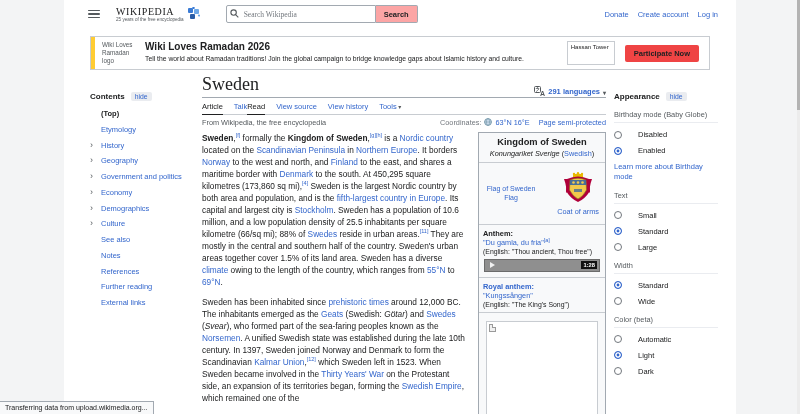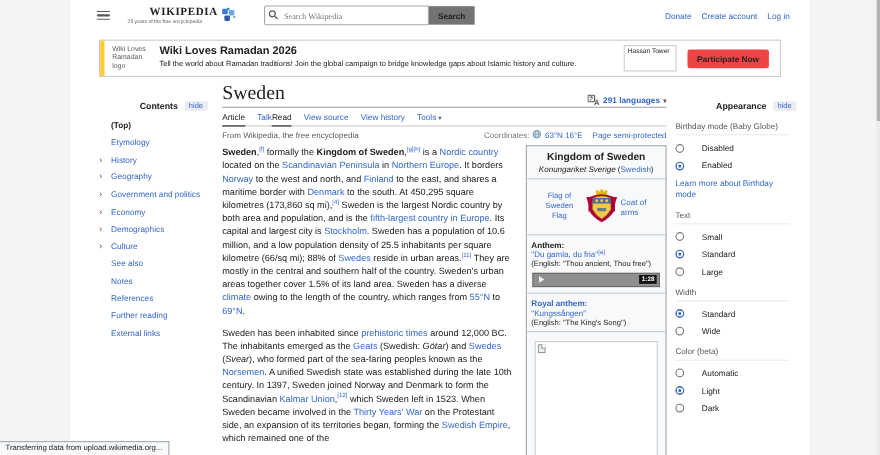--- a/index.html
+++ b/index.html
@@ -14,33 +14,33 @@
   sup { font-size:5.5px; line-height:0; }
 
   .page { position:relative; margin:0 auto; width:672px; min-height:414px; background:#fff; }
 
   
   .hdr { display:flex; align-items:center; height:28px; padding:0 18px 0 24px; background:#fff; }
   .burger { display:flex; flex-direction:column; gap:2px; width:12px; cursor:pointer; }
   .burger span { height:1.5px; background:#54595d; border-radius:1px; }
   .logo { display:flex; align-items:center; gap:3px; margin-left:16px; }
   .logo-txt { display:flex; flex-direction:column; line-height:1.1; }
-  .logo-word { font-family:"Liberation Serif", serif; font-weight:bold; font-size:10px; letter-spacing:.6px;margin-left:20px; }
+  .logo-word { font-family:"Liberation Serif", serif; font-weight:normal; font-size:10px; letter-spacing:.6px; }
   .logo-tag { font-size:4.6px; color:#54595d; }
   .searchwrap { display:flex; margin-left:26px; position:relative; }
   .searchwrap input {
     width:150px; height:18px; border:1px solid #a2a9b1; border-radius:2px 0 0 2px;
     font-size:7.5px; padding:0 4px 0 17px; color:#202122; outline:none;
     font-family:Liberation Serif, serif;
   }
   .searchwrap input::placeholder { color:#72777d; }
   .search-ic { position:absolute; left:4px; top:4px; }
   .search-btn {
     height:18px; border:1px solid #a2a9b1; border-left:none; border-radius:0 2px 2px 0;
-    background:#737373; font-size:7.5px; font-weight:bold; color:#202122; padding:0 8px; cursor:pointer;
+    background:#fca5a5; font-size:7.5px; font-weight:bold; color:#202122; padding:0 8px; cursor:pointer;
     font-family:"Liberation Sans", sans-serif;
   }
   .hdr-links { margin-left:auto; display:flex; gap:9px; font-size:7.5px; }
 
   
   .banner { margin:8px 26px 0; border:1px solid #c8ccd1; display:flex; align-items:stretch; background:#fff; min-height:34px; }
   .banner-accent { width:4px; background:#ffcc33; flex:none; }
   .banner-logo { width:42px; flex:none; font-size:6.3px; color:#54595d; padding:4px 2px 0 7px; line-height:1.25; }
   .banner-main { flex:1; padding:4px 8px 3px; }
   .banner-title { font-weight:bold; font-size:10px; }
@@ -49,21 +49,21 @@
   .banner-cta {
     align-self:center; margin:0 10px 0 6px; background:#ef4444; border:none; border-radius:2px;
     font-size:7.5px; font-weight:bold; color:#202122; padding:4px 9px; white-space:nowrap; cursor:pointer;
     font-family:"Liberation Sans", sans-serif;
   }
 
   
   .cols { display:flex; align-items:flex-start; padding:0 18px 0 26px; margin-top:4px; }
 
   .toc { width:104px; flex:none; margin-top:18px; font-size:7.5px; }
-  .panel-head { display:flex; align-items:center; gap:6px;margin-left:37px; }
+  .panel-head { display:flex; align-items:center; gap:6px; }
   .panel-title { font-weight:bold; font-size:8px; }
   .hide-btn { font-size:6.8px; color:#36c; background:#eaecf0; border-radius:2px; padding:1px 4px; cursor:pointer; }
   .toc ul { list-style:none; margin:8px 0 0; padding:0; }
   .toc li { position:relative; margin:0 0 6px; padding-left:11px; line-height:1.3; }
   .toc li a { display:inline-block; }
   .toc li.top a { color:#202122; font-weight:bold; }
   .chev { position:absolute; left:0; top:-1px; color:#54595d; font-size:9px; cursor:pointer; }
 
   .center { flex:1; min-width:0; margin-left:8px; }
   .art-head { display:flex; justify-content:space-between; align-items:flex-end; border-bottom:1px solid #a2a9b1; padding-bottom:1px; }
@@ -90,21 +90,21 @@
 
   
   .infobox { width:128px; flex:none; border:1px solid #a2a9b1; background:#f8f9fa; font-size:7.3px; }
   .ib-sec { padding:4px 4px; border-bottom:1px solid #c8ccd1; }
   .ib-sec:last-child { border-bottom:none; }
   .ib-title { text-align:center; font-weight:bold; font-size:9.3px; }
   .ib-native { text-align:center; font-size:7.3px; margin-top:2px; }
   .ib-flagrow { display:flex; align-items:center; justify-content:space-between; padding:8px 6px; }
   .flag-alt { width:52px; text-align:center; line-height:1.3; }
   .flag-alt a { display:block; font-size:7px; }
-  .coa { display:flex; align-items:center; gap:2px; }
+  .coa { display:flex; flex-direction:column; align-items:center; gap:2px; }
   .ib-center { }
   .ib-label { font-weight:bold; font-size:7.4px; }
   .ib-label.blue { color:#36c; }
   .ib-eng { font-size:6.9px; margin-top:1px; }
   .player { display:flex; align-items:center; margin:4px 1px 1px; background:#8f8f8f; border:1px solid #6b6b6b; height:13px; padding:0 2px; cursor:pointer; }
   .play-tri { width:0; height:0; border-left:5px solid #f2f2f2; border-top:3.5px solid transparent; border-bottom:3.5px solid transparent; margin-left:3px; }
   .time-badge { margin-left:auto; background:#111; color:#fff; font-size:5.8px; font-weight:bold; padding:1px 2px; }
   .ib-map { margin:4px 3px; height:140px; background:#fff; border:1px solid #c8ccd1; position:relative; }
   .broken-ic { position:absolute; top:2px; left:2px; width:7px; height:8px; border:1px solid #9a9a9a; background:#f0f0f0; }
   .broken-ic:after { content:""; position:absolute; right:-1px; top:-1px; width:3px; height:3px; background:#fff; border-left:1px solid #9a9a9a; border-bottom:1px solid #9a9a9a; }

